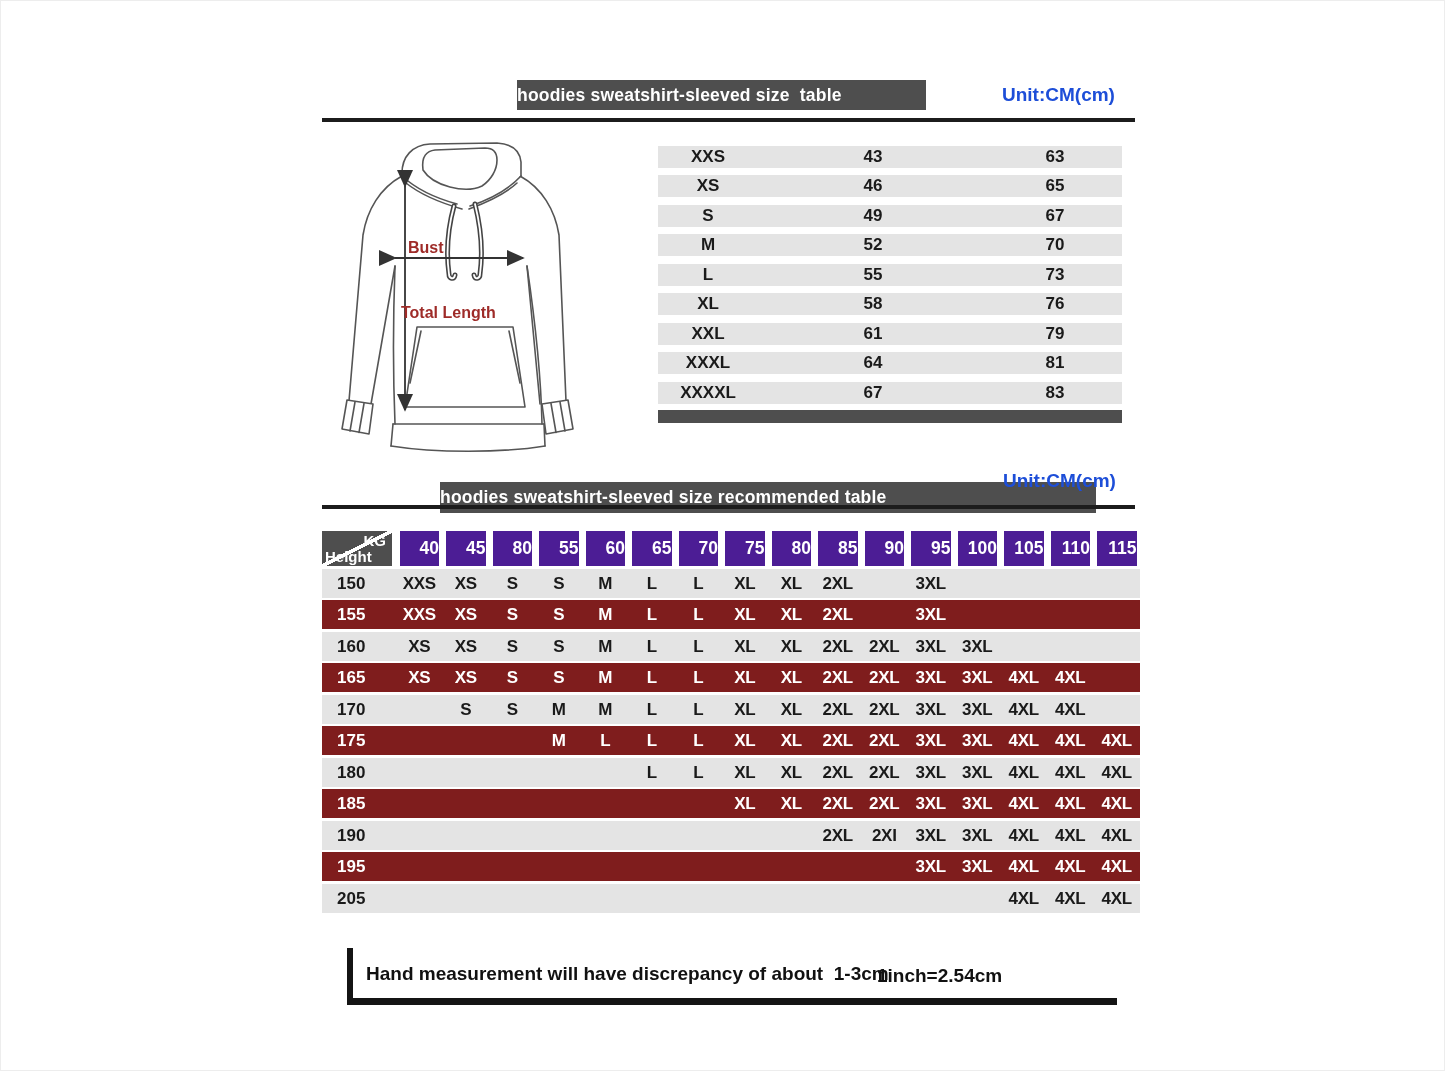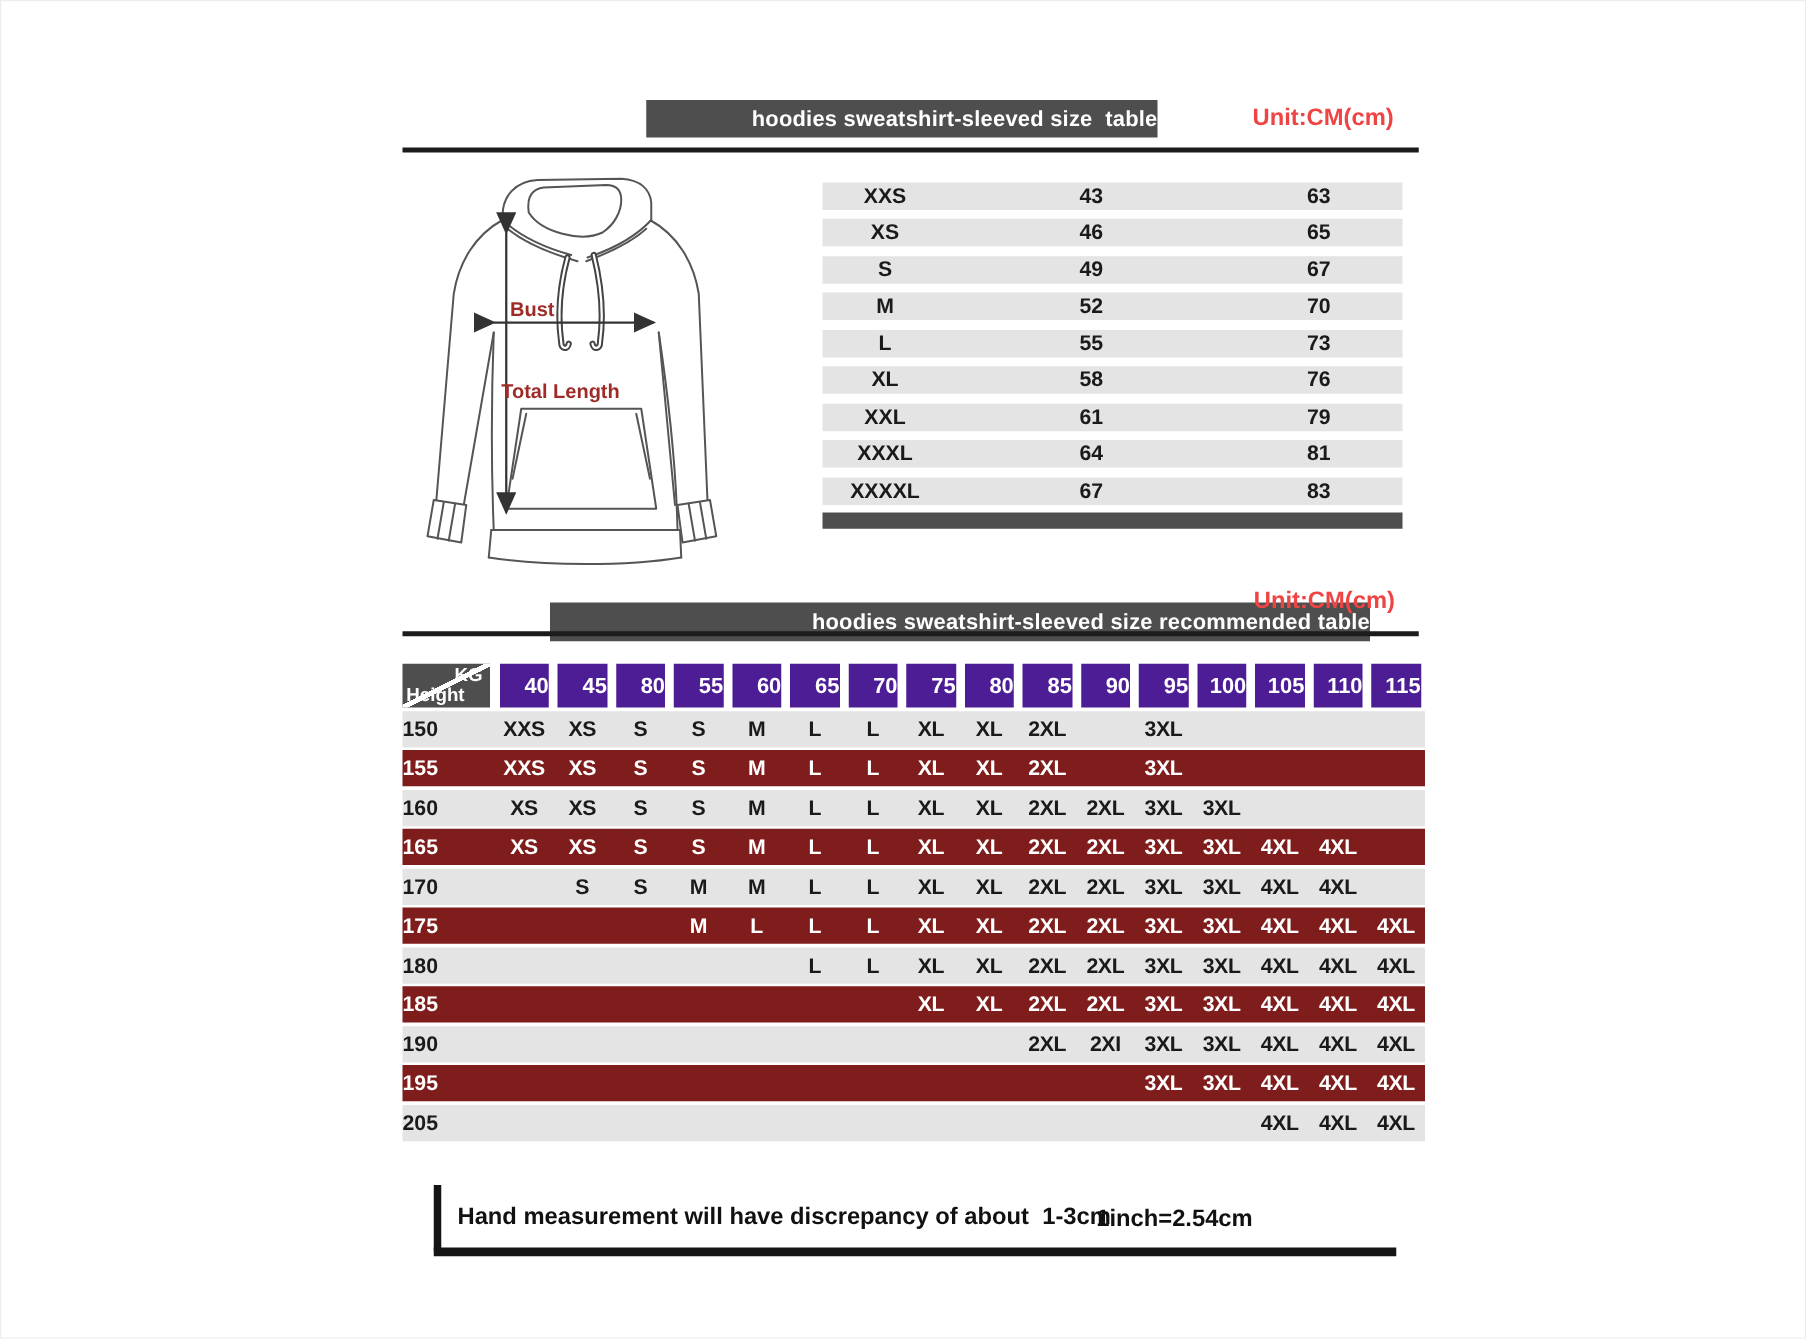--- a/index.html
+++ b/index.html
@@ -4,24 +4,24 @@
 <style>
   html,body{margin:0;padding:0;background:#fff;}
   .canvas{
     position:relative;width:1445px;height:1071px;background:#ffffff;
     font-family:"Liberation Sans",sans-serif;font-weight:bold;color:#1a1a1a;
     overflow:hidden;box-shadow:inset 0 0 0 1px #ededed;
   }
   .abs{position:absolute;}
   
   .title-bar{
-    background:#4e4e4e;color:#ffffff;display:flex;align-items:center;justify-content:flex-end;
+    background:#4e4e4e;color:#ffffff;display:flex;align-items:center;justify-content:flex-start;
     font-size:17.5px;letter-spacing:.2px;white-space:pre;
   }
-  .unit{font-size:19px;color:#ef4444;white-space:pre;}
+  .unit{font-size:19px;color:#1d4ed8;white-space:pre;}
   .rule{background:#1c1c1c;height:3.5px;}
   
   .size-table{left:658px;top:138px;width:464px;}
   .s-header{
     display:grid;grid-template-columns:100px 230px 134px;height:23px;line-height:23px;
     background:#4e4e4e;color:#fff;font-size:17px;text-align:center;
   }
   .s-row{
     display:grid;grid-template-columns:100px 230px 134px;height:22px;line-height:22px;
     margin-top:7.5px;background:#e4e4e4;color:#1a1a1a;font-size:17px;text-align:center;
@@ -40,21 +40,21 @@
   .m-corner .height{position:absolute;bottom:1px;left:3px;}
   .m-kg{
     margin:0 3.5px;background:#4c1d95;color:#fff;font-size:17.5px;text-align:right;line-height:35px;
   }
   .m-row{
     display:grid;grid-template-columns:74px repeat(16,46.5px);
     height:29px;line-height:29px;margin-top:2.5px;font-size:17px;
   }
   .m-row.light{background:#e4e4e4;color:#1a1a1a;}
   .m-row.dark{background:#7f1d1d;color:#ffffff;}
-  .m-height{text-align:left;}
+  .m-height{text-align:left;padding-left:15px;}
   .m-cell{text-align:center;letter-spacing:-.3px;}
   
   .foot-bar{background:#141414;}
   .foot-text{font-size:19px;color:#111;white-space:pre;}
 </style>
 </head>
 <body>
 
 <div class="canvas">
 

